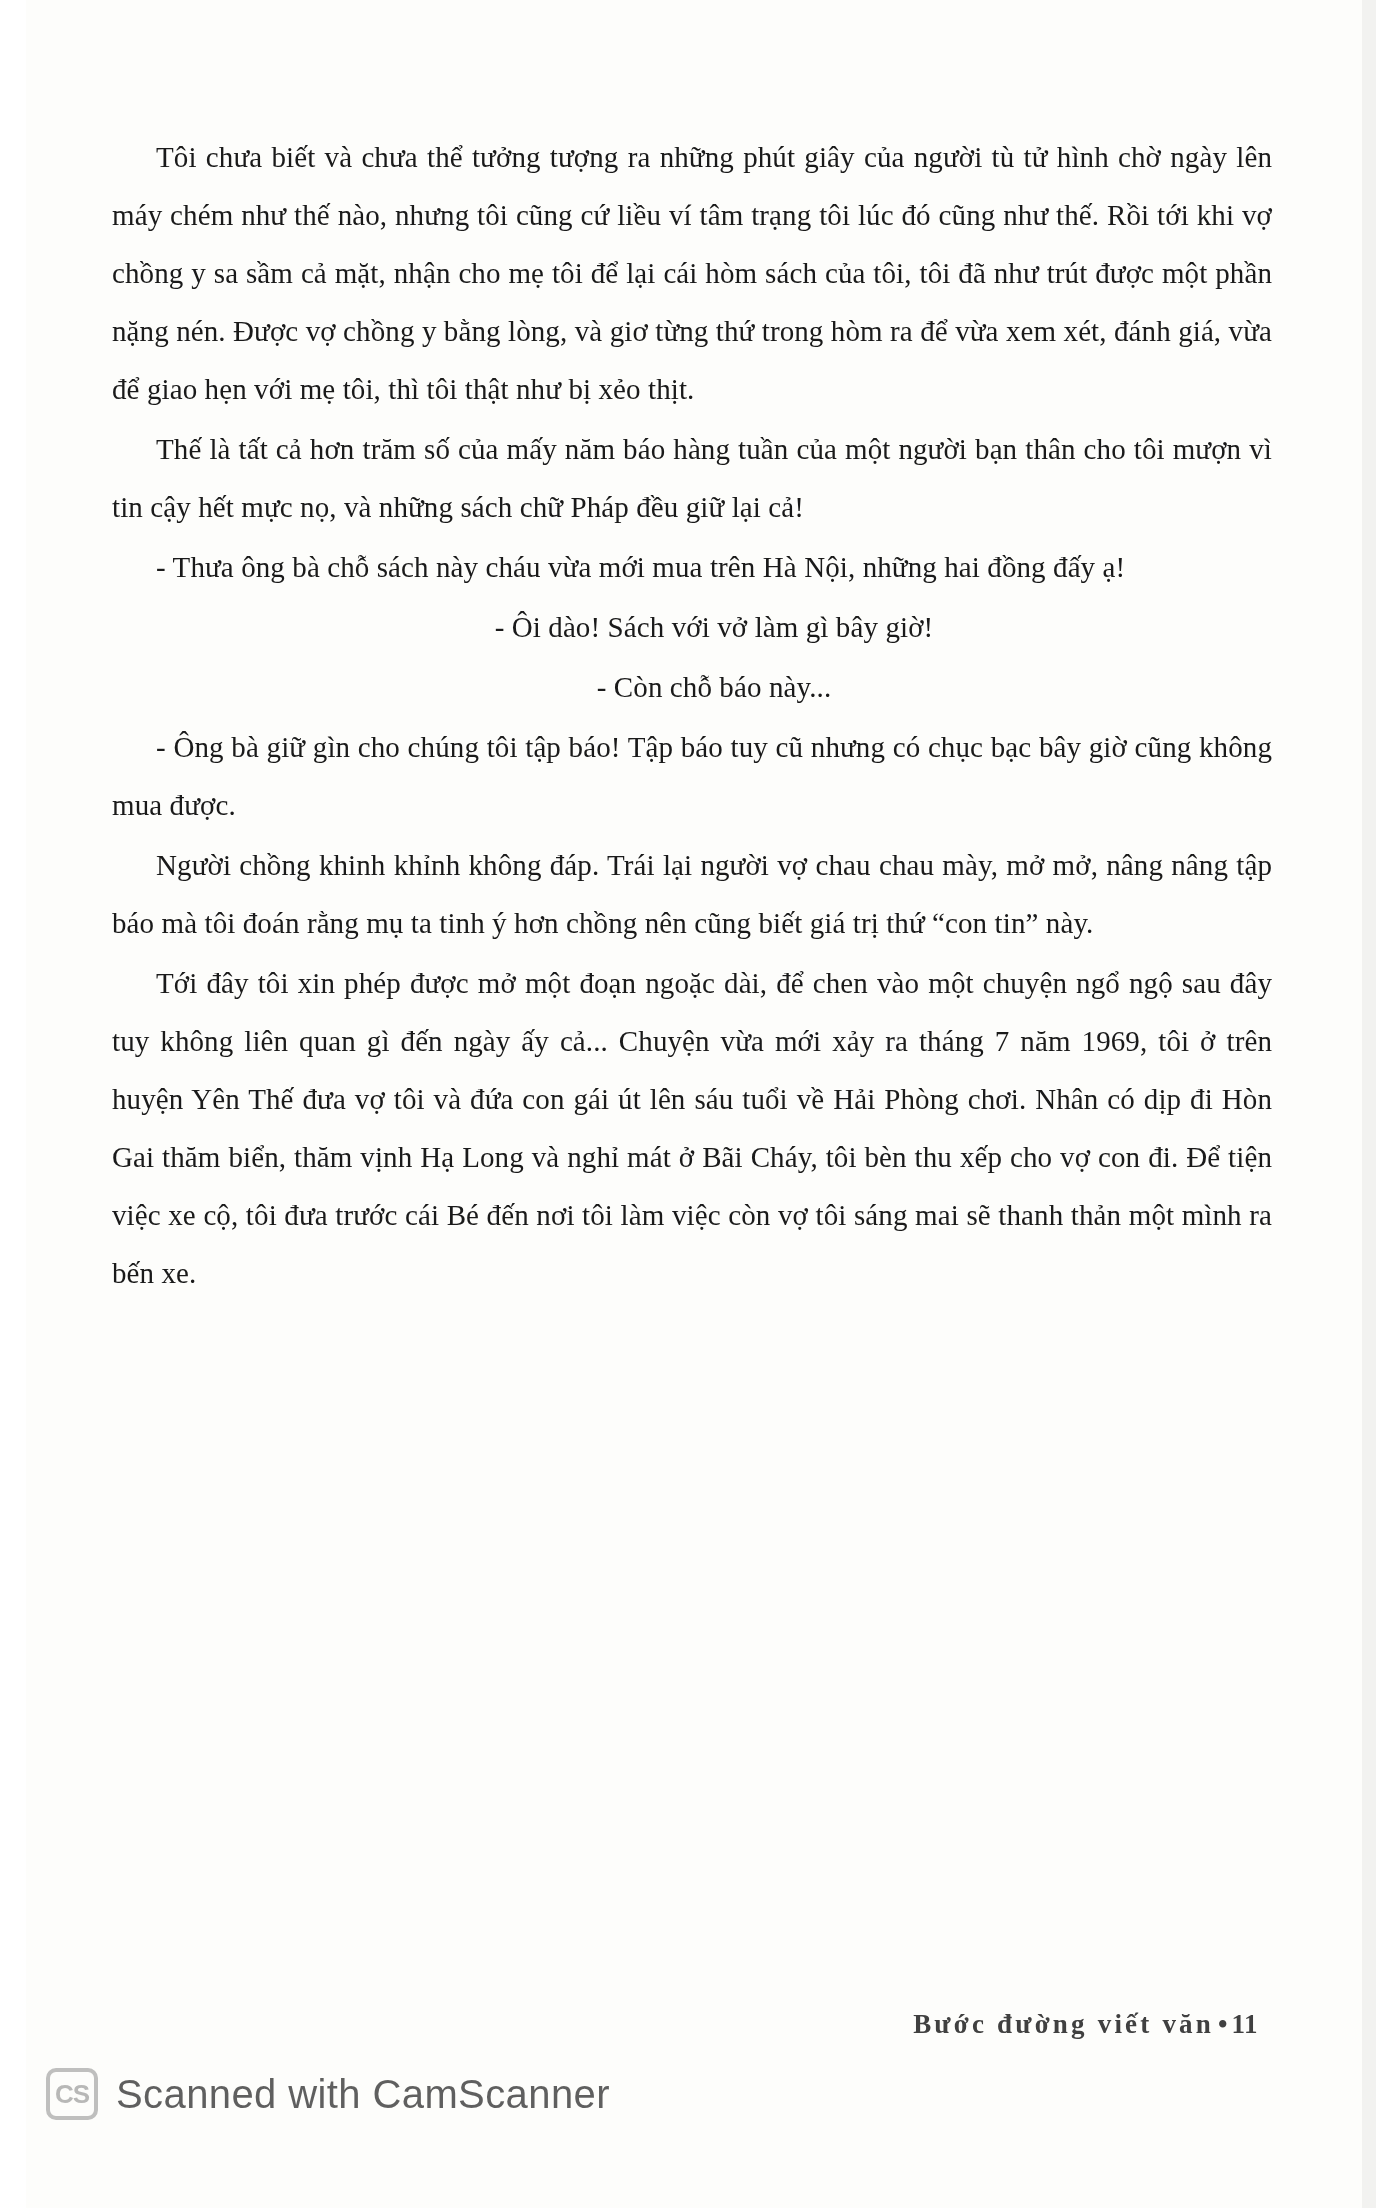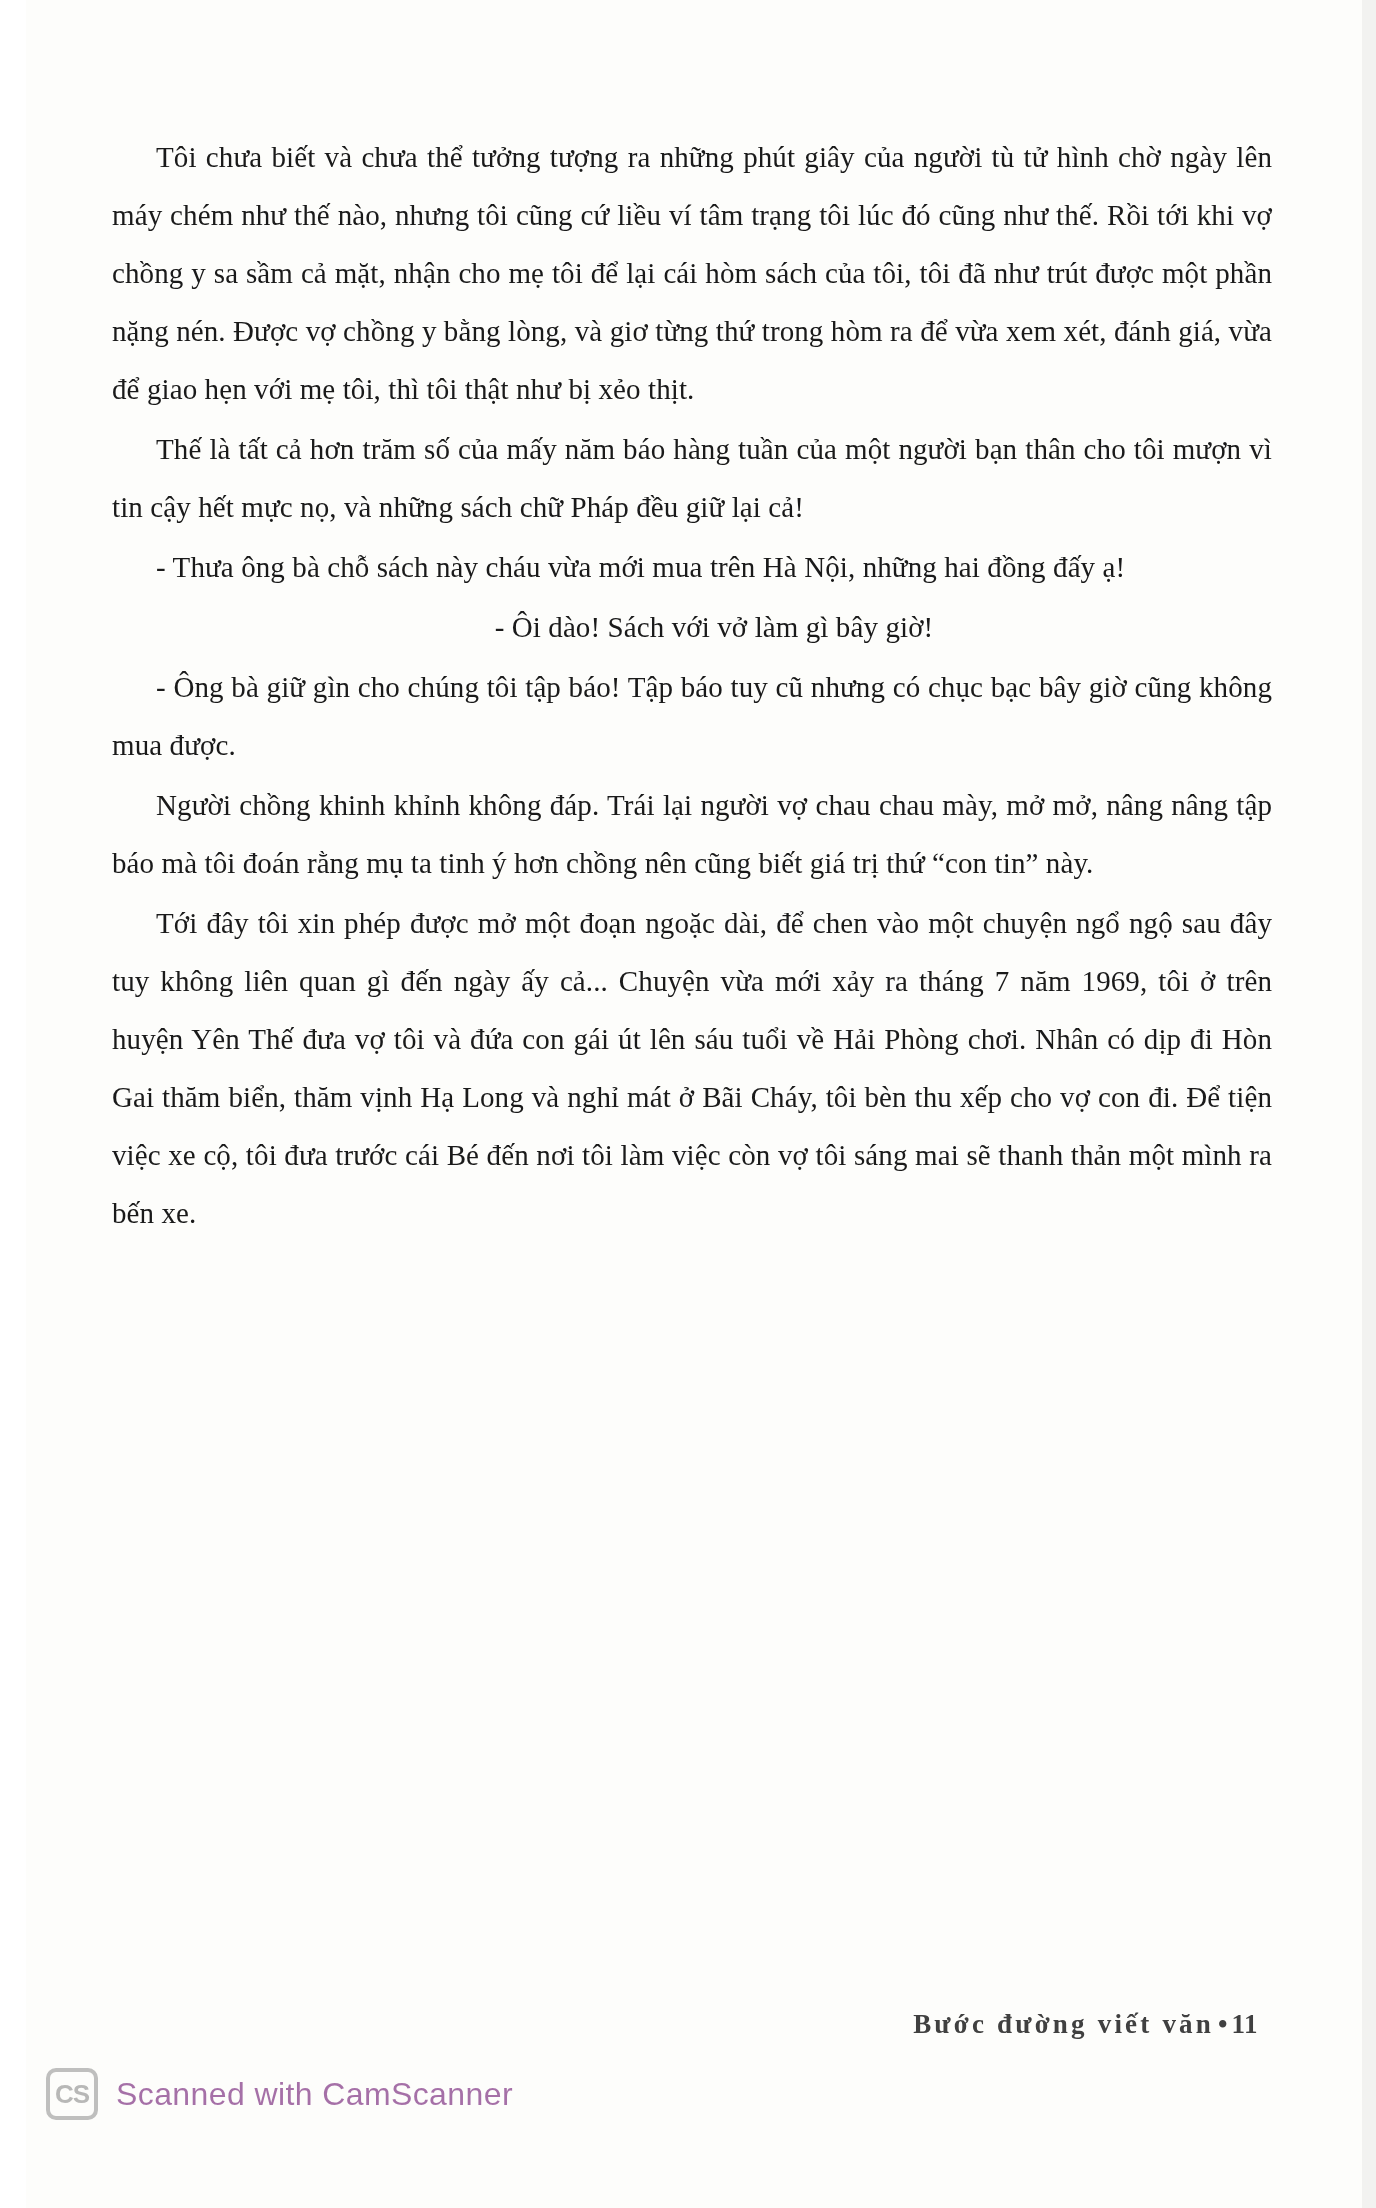--- a/index.html
+++ b/index.html
@@ -93,38 +93,39 @@
     justify-content: center;
     font-family: "Liberation Sans", sans-serif;
     font-size: 26px;
     font-weight: 700;
     color: #8f8f8f;
     letter-spacing: -1px;
     box-sizing: border-box;
   }
   .cs-text {
     font-family: "Liberation Sans", sans-serif;
-    font-size: 32px;
-    color: #701a75;
+    font-size: 40px;
+    color: #000000;
     font-weight: 400;
     letter-spacing: 0.4px;
   }
 </style>
 </head>
 <body>
 
 <div class="page">
   <div class="scan-edge-left"></div>
   <div class="scan-edge-right"></div>
 
   <div class="text-column">
     <p class="indent">Tôi chưa biết và chưa thể tưởng tượng ra những phút giây của người tù tử hình chờ ngày lên máy chém như thế nào, nhưng tôi cũng cứ liều ví tâm trạng tôi lúc đó cũng như thế. Rồi tới khi vợ chồng y sa sầm cả mặt, nhận cho mẹ tôi để lại cái hòm sách của tôi, tôi đã như trút được một phần nặng nén. Được vợ chồng y bằng lòng, và giơ từng thứ trong hòm ra để vừa xem xét, đánh giá, vừa để giao hẹn với mẹ tôi, thì tôi thật như bị xẻo thịt.</p>
     <p class="indent">Thế là tất cả hơn trăm số của mấy năm báo hàng tuần của một người bạn thân cho tôi mượn vì tin cậy hết mực nọ, và những sách chữ Pháp đều giữ lại cả!</p>
     <p class="indent">- Thưa ông bà chỗ sách này cháu vừa mới mua trên Hà Nội, những hai đồng đấy ạ!</p>
     <p class="indent short">- Ôi dào! Sách với vở làm gì bây giờ!</p>
+    <p class="indent short">- Còn chỗ báo này...</p>
     <p class="indent">- Ông bà giữ gìn cho chúng tôi tập báo! Tập báo tuy cũ nhưng có chục bạc bây giờ cũng không mua được.</p>
     <p class="indent">Người chồng khinh khỉnh không đáp. Trái lại người vợ chau chau mày, mở mở, nâng nâng tập báo mà tôi đoán rằng mụ ta tinh ý hơn chồng nên cũng biết giá trị thứ “con tin” này.</p>
     <p class="indent">Tới đây tôi xin phép được mở một đoạn ngoặc dài, để chen vào một chuyện ngổ ngộ sau đây tuy không liên quan gì đến ngày ấy cả... Chuyện vừa mới xảy ra tháng 7 năm 1969, tôi ở trên huyện Yên Thế đưa vợ tôi và đứa con gái út lên sáu tuổi về Hải Phòng chơi. Nhân có dịp đi Hòn Gai thăm biển, thăm vịnh Hạ Long và nghỉ mát ở Bãi Cháy, tôi bèn thu xếp cho vợ con đi. Để tiện việc xe cộ, tôi đưa trước cái Bé đến nơi tôi làm việc còn vợ tôi sáng mai sẽ thanh thản một mình ra bến xe.</p>
   </div>
 
   <div class="footer">
     <span>Bước đường viết văn</span><span class="dot">•</span><span class="pagenum">11</span>
   </div>
 
   <div class="watermark">

